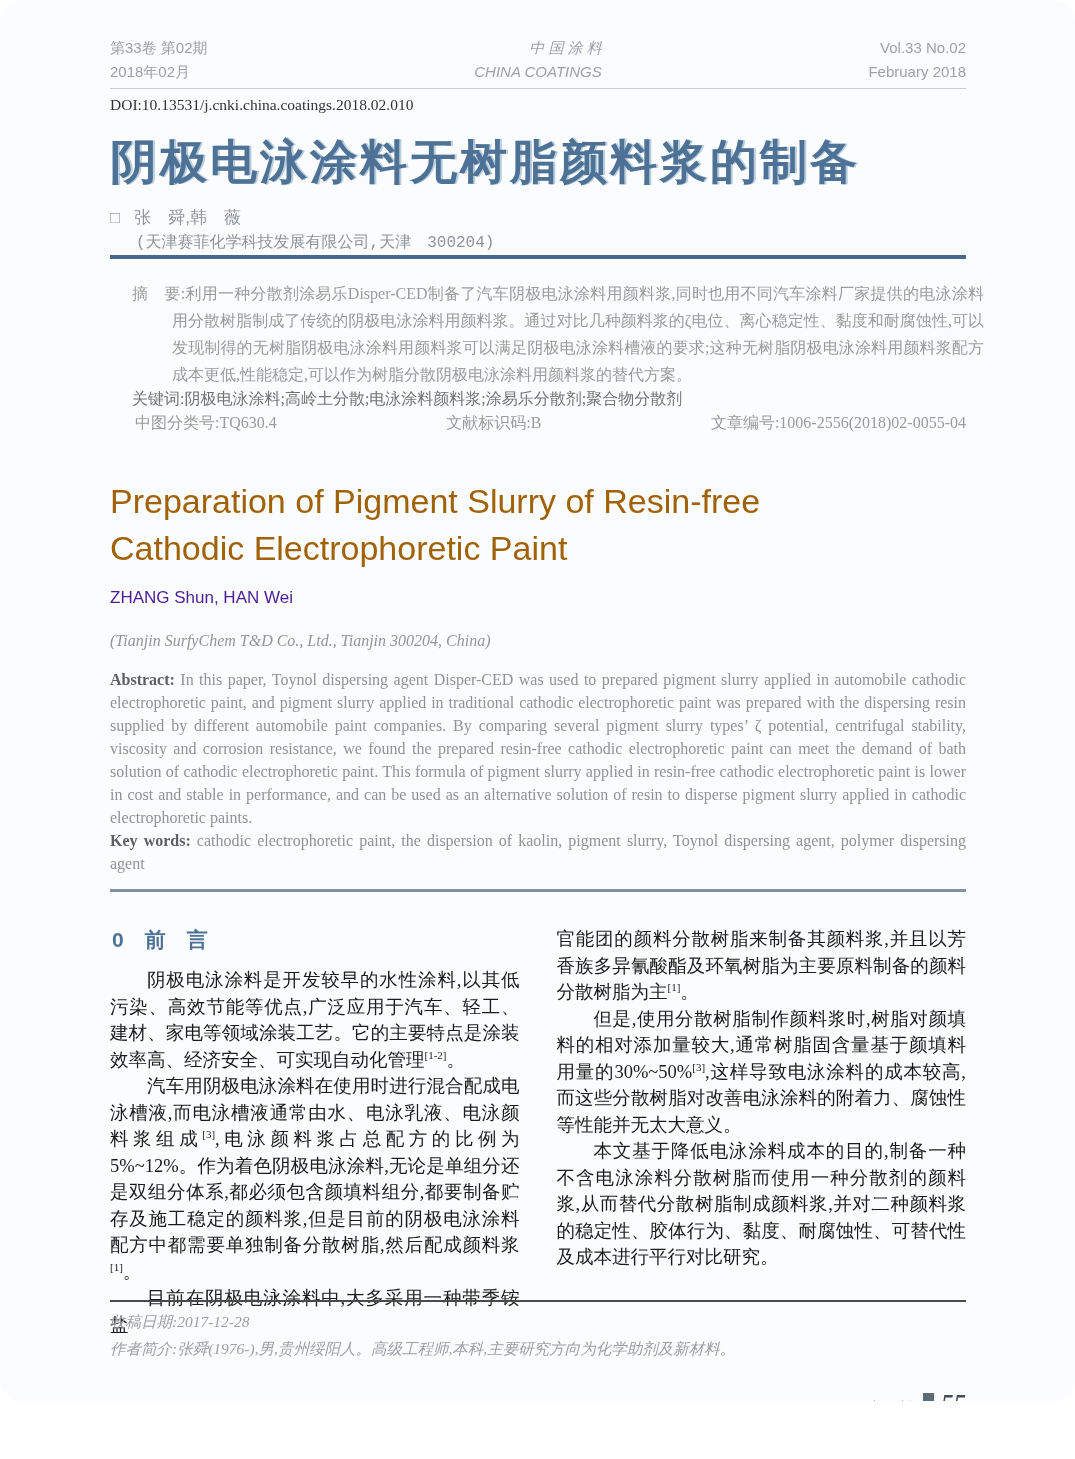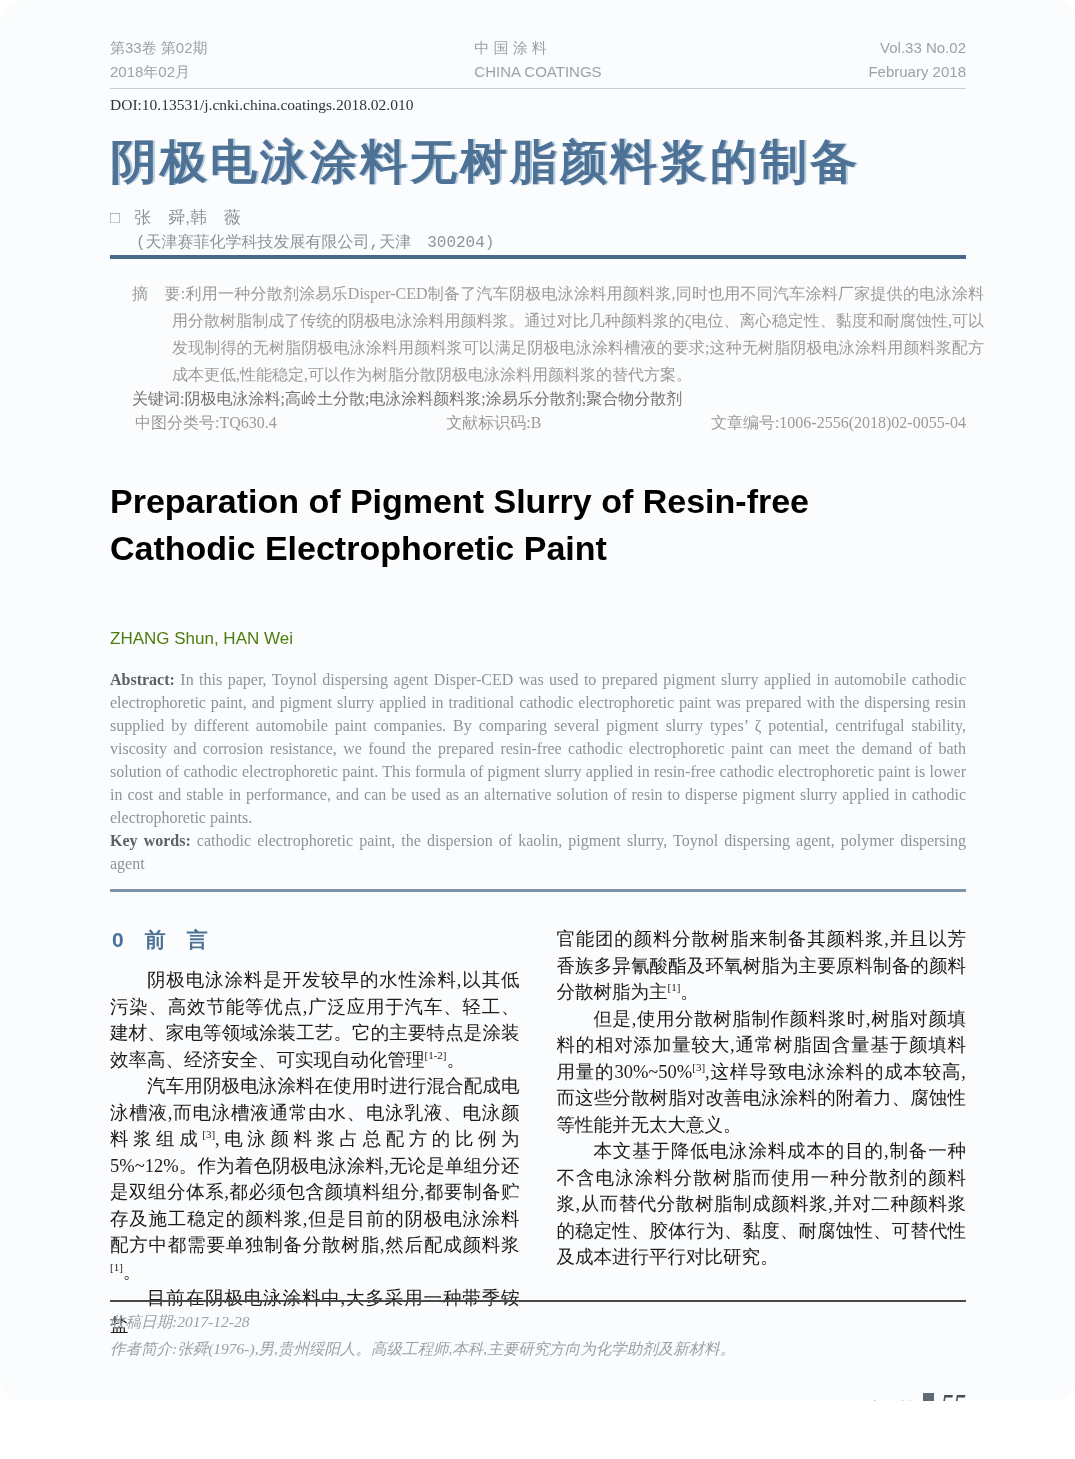--- a/index.html
+++ b/index.html
@@ -4,44 +4,44 @@
 <style>
   html,body{margin:0;padding:0;}
   .page{position:relative;width:1075px;height:1401px;background:#fbfcfd;overflow:hidden;
         font-family:"Liberation Serif","DejaVu Serif",serif;border-radius:21px;}
   .abs{position:absolute;left:110px;width:856px;}
 
   
   .hdr{top:36px;display:flex;justify-content:space-between;align-items:flex-start;
        color:#9ba2a8;font-family:"Liberation Sans","DejaVu Sans",sans-serif;
        font-size:15px;line-height:24px;border-bottom:1px solid #c9ced3;padding-bottom:4px;}
-  .hdr .c{text-align:left;}
+  .hdr .c{text-align:right;font-style:italic;}
   .hdr .r{text-align:right;}
   .doi{top:96px;color:#2e3338;font-size:15.5px;}
 
   
   .title-cn{top:134px;font-family:"Liberation Sans","DejaVu Sans",sans-serif;font-weight:bold;
             font-size:47px;line-height:56px;color:#4e7296;letter-spacing:3px;text-shadow:2px 0 0 #b9cddd;}
   .authors-cn{top:206px;color:#8d949b;font-family:"Liberation Sans","DejaVu Sans",sans-serif;font-size:17px;}
   .authors-cn .marker{margin-right:14px;color:#9aa1a7;}
   .affil-cn{top:232px;color:#8d949b;font-family:Liberation Mono, monospace;
             font-size:16px;padding-left:26px;box-sizing:border-box;}
   .rule1{top:255px;height:4px;background:#48698a;}
 
   
   .abs-cn{top:280px;color:#9b9b9b;font-size:16px;line-height:27px;text-align:justify;
           margin-left:22px;width:812px;padding-left:40px;text-indent:-40px;box-sizing:content-box;}
   .kw-cn{top:386px;color:#737373;font-size:16px;line-height:26px;margin-left:22px;width:812px;}
   .class-row{top:413px;display:flex;justify-content:space-between;color:#9b9b9b;
              font-size:16px;padding-left:25px;box-sizing:border-box;gap:44px;}
 
   
-  .title-en{top:478px;font-family:"Liberation Sans","DejaVu Sans",sans-serif;font-weight:bold;
-            font-size:34px;line-height:47px;color:#000000;width:760px;}
-  .authors-en{top:629px;color:#4d7c0f;font-family:"Liberation Sans","DejaVu Sans",sans-serif;font-size:17px;}
+  .title-en{top:478px;font-family:"Liberation Sans","DejaVu Sans",sans-serif;font-weight:normal;
+            font-size:34px;line-height:47px;color:#a16207;width:760px;}
+  .authors-en{top:588px;color:#4c1d95;font-family:"Liberation Sans","DejaVu Sans",sans-serif;font-size:17px;}
   .affil-en{top:632px;color:#8f969c;font-style:italic;font-size:16px;}
   .abs-en{top:668px;color:#8e9397;font-size:16px;line-height:23px;text-align:justify;}
   .abs-en p{margin:0;}
   .abs-en .lbl{font-weight:bold;color:#5a6064;}
   .rule2{top:889px;height:3px;background:#7e94a6;}
 
   
   .cols{top:926px;display:flex;gap:37px;color:#1b1b1b;font-size:18.5px;line-height:26.5px;text-align:justify;}
   .col{width:415px;}
   .intro-h{font-family:"Liberation Sans","DejaVu Sans",sans-serif;font-weight:bold;
@@ -103,20 +103,21 @@
   </div>
 
   <div class="abs class-row">
     <span>中图分类号:TQ630.4</span>
     <span>文献标识码:B</span>
     <span>文章编号:1006-2556(2018)02-0055-04</span>
   </div>
 
   <div class="abs title-en">Preparation of Pigment Slurry of Resin-free Cathodic Electrophoretic Paint</div>
   <div class="abs authors-en">ZHANG Shun, HAN Wei</div>
+  <div class="abs affil-en">(Tianjin SurfyChem T&amp;D Co., Ltd., Tianjin 300204, China)</div>
 
   <div class="abs abs-en">
     <p><span class="lbl">Abstract:</span><span> In this paper, Toynol dispersing agent Disper-CED was used to prepared pigment slurry applied in automobile cathodic electrophoretic paint, and pigment slurry applied in traditional cathodic electrophoretic paint was prepared with the dispersing resin supplied by different automobile paint companies. By comparing several pigment slurry types’ ζ potential, centrifugal stability, viscosity and corrosion resistance, we found the prepared resin-free cathodic electrophoretic paint can meet the demand of bath solution of cathodic electrophoretic paint. This formula of pigment slurry applied in resin-free cathodic electrophoretic paint is lower in cost and stable in performance, and can be used as an alternative solution of resin to disperse pigment slurry applied in cathodic electrophoretic paints.</span></p>
     <p><span class="lbl">Key words:</span><span> cathodic electrophoretic paint, the dispersion of kaolin, pigment slurry, Toynol dispersing agent, polymer dispersing agent</span></p>
   </div>
 
   <div class="abs rule2"></div>
 
   <div class="abs cols">
     <div class="col">

